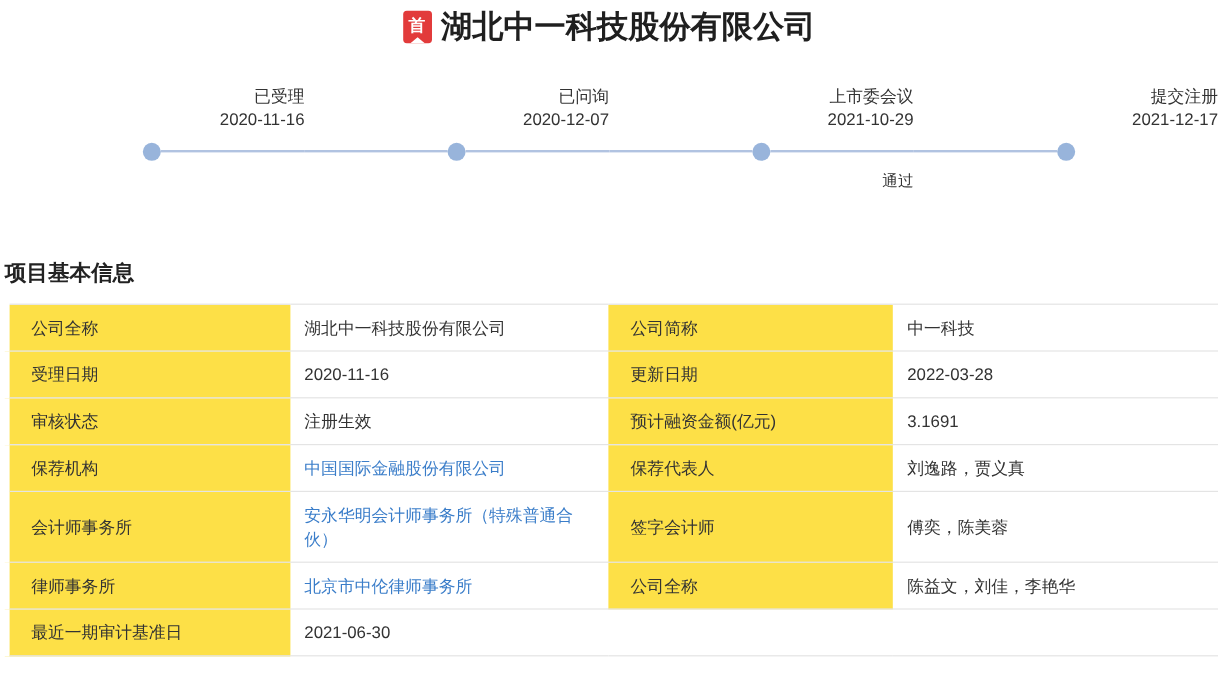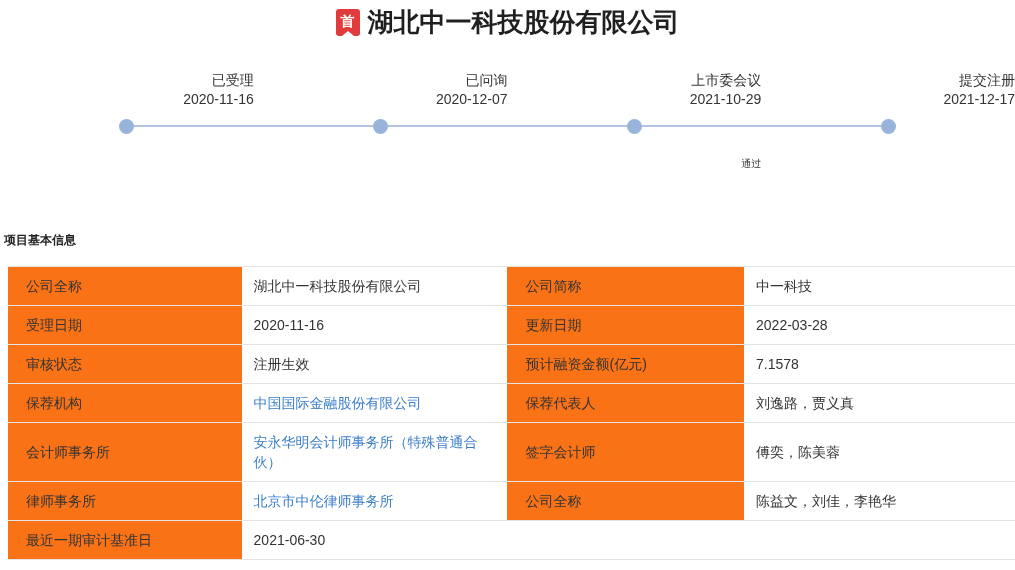--- a/index.html
+++ b/index.html
@@ -32,37 +32,37 @@
   
   .timeline { display: flex; margin-top: 34px; }
   .stage { flex: 1; display: flex; flex-direction: column; align-items: flex-end; }
   .stage-title, .stage-date { font-size: 14px; color: #333; line-height: 19px; }
   .dot-row { display: flex; align-items: center; width: 100%; height: 28px; margin-top: 3px; }
   .tl-line { flex: 1; height: 2px; background: #b1c3e1; }
   .dot { width: 15px; height: 15px; border-radius: 50%; background: #98b4db; flex: none; }
   .stage.current .dot { width: 20px; height: 20px; background: #6e95d3; }
   .stage:first-child .tl-line.left { background: transparent; }
   .stage:last-child .tl-line.right { background: transparent; }
-  .stage-sub { font-size: 10px; color: #333; line-height: 19px; height: 19px; margin-top: 14px; }
+  .stage-sub { font-size: 13px; color: #333; line-height: 19px; height: 19px; margin-top: 1px; }
 
   
   .section-title {
-    margin: 56px 16px 0 4px; font-size: 12px; font-weight: 700; color: #222;
+    margin: 56px 16px 0 4px; font-size: 18px; font-weight: 700; color: #222;
     line-height: 22px;
   }
 
   
   table.info { width: 100%; border-collapse: collapse; margin-top: 15px; font-size: 14px; }
   table.info th, table.info td {
     border-top: 1px solid #e4e4e4; border-bottom: 1px solid #e4e4e4;
     padding: 9px 12px; vertical-align: middle; text-align: left;
     line-height: 20px;
   }
   table.info th.label {
-    background: #f97316; font-weight: 400; color: #333; padding-left: 18px;
+    background: #fde047; font-weight: 400; color: #333; padding-left: 18px;
   }
   table.info th.label.first { border-left: 8px solid #fff; }
   table.info th.label.empty { background: #fff; }
   table.info a.cell-link { color: #3a7dc9; text-decoration: none; cursor: pointer; }
 </style>
 </head>
 <body>
 
 <div class="header">
   <span class="badge">首</span>
@@ -137,21 +137,21 @@
     <tr>
       <th class="label first">受理日期</th>
       <td class="value">2020-11-16</td>
       <th class="label">更新日期</th>
       <td class="value">2022-03-28</td>
     </tr>
     <tr>
       <th class="label first">审核状态</th>
       <td class="value">注册生效</td>
       <th class="label">预计融资金额(亿元)</th>
-      <td class="value">7.1578</td>
+      <td class="value">3.1691</td>
     </tr>
     <tr>
       <th class="label first">保荐机构</th>
       <td class="value"><a class="cell-link">中国国际金融股份有限公司</a></td>
       <th class="label">保荐代表人</th>
       <td class="value">刘逸路，贾义真</td>
     </tr>
     <tr>
       <th class="label first">会计师事务所</th>
       <td class="value"><a class="cell-link">安永华明会计师事务所（特殊普通合伙）</a></td>

